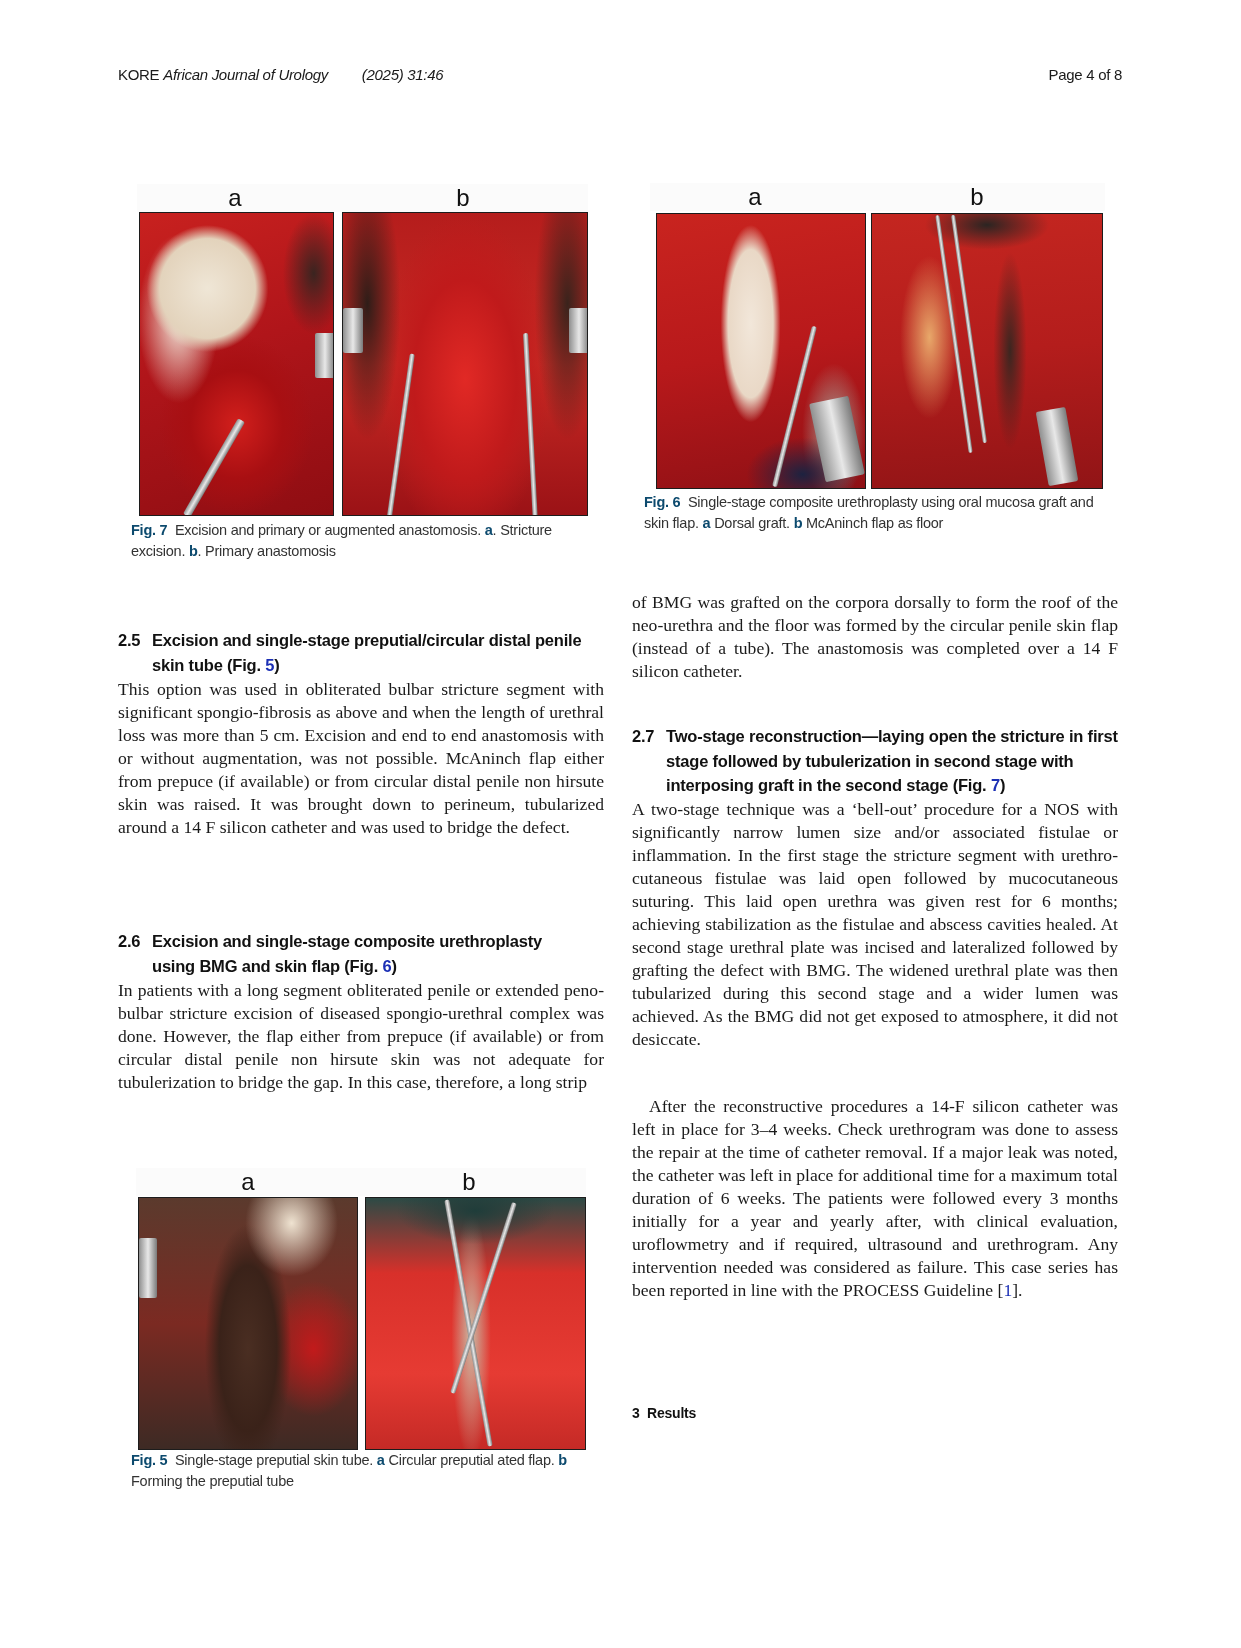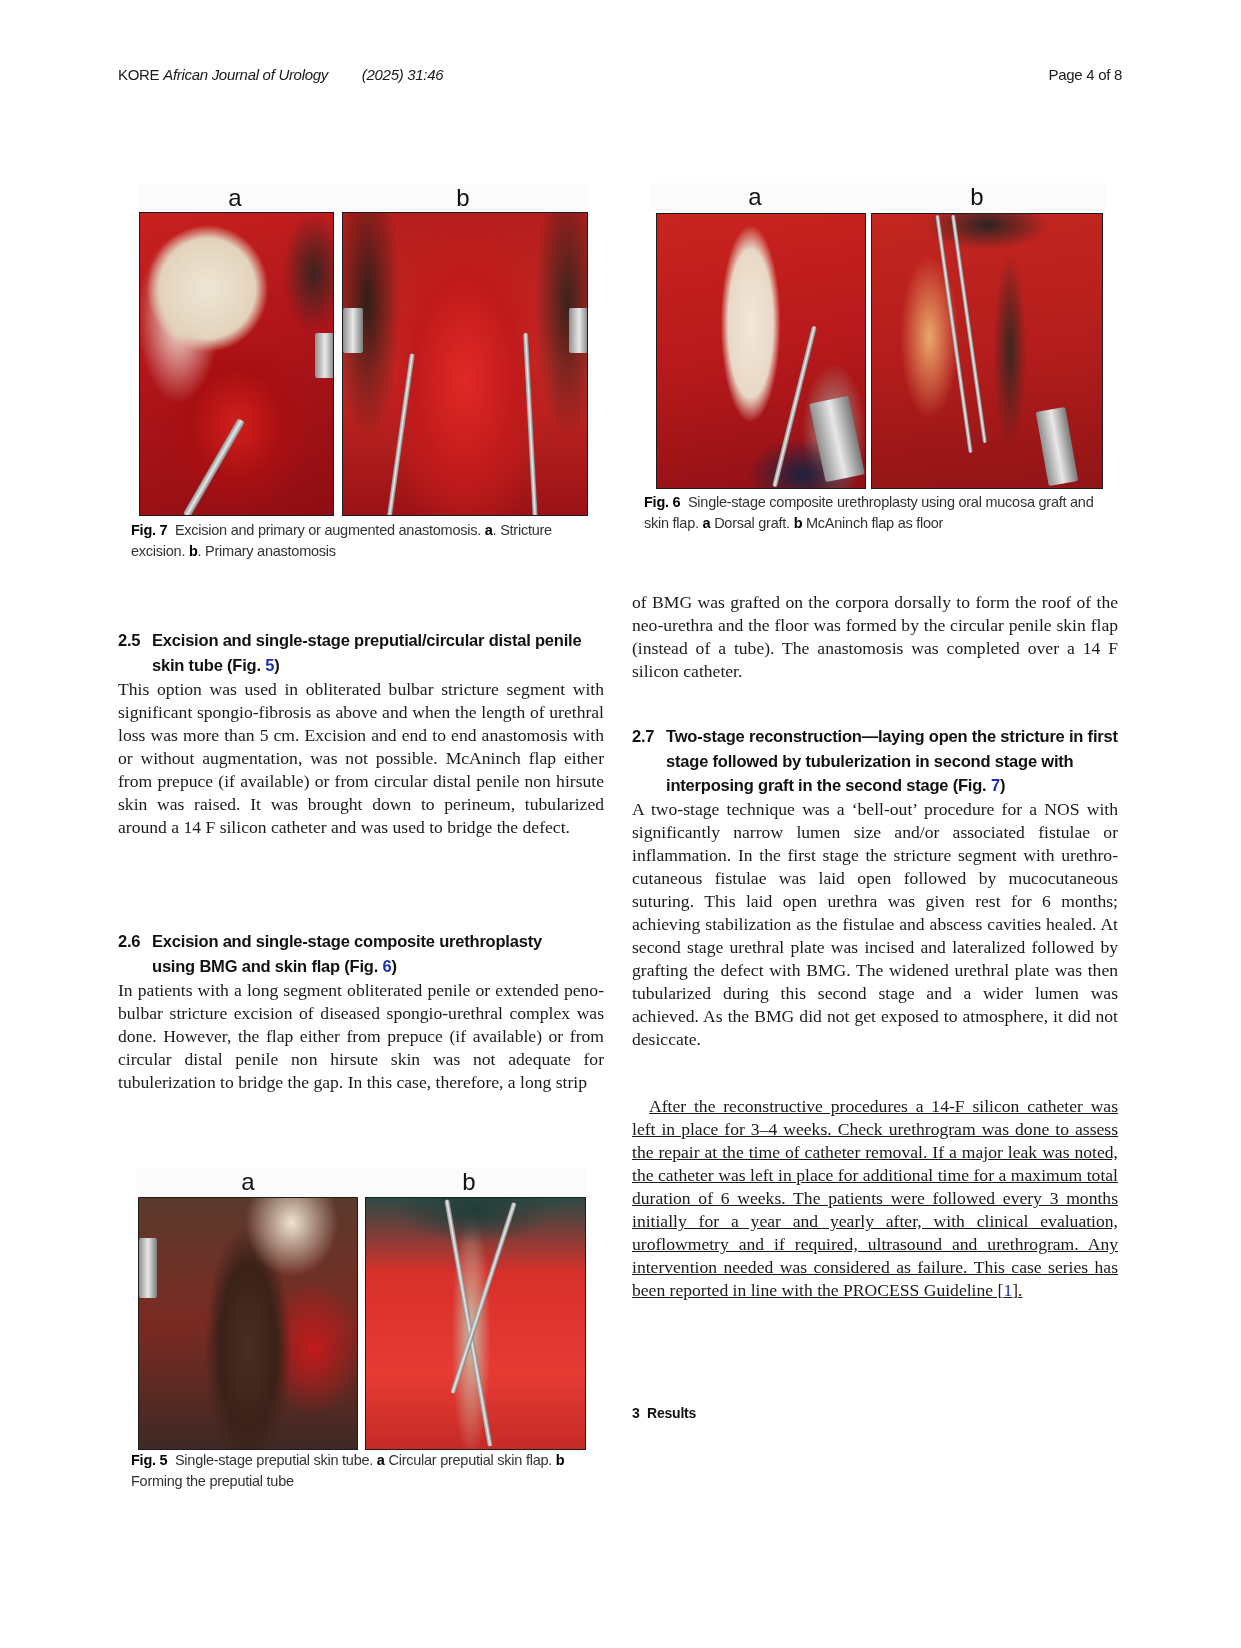--- a/index.html
+++ b/index.html
@@ -46,21 +46,21 @@
       radial-gradient(ellipse 25% 30% at 80% 60%, #c21a1b 0%, rgba(0,0,0,0) 90%),
       linear-gradient(180deg, #5b3a2d 0%, #7b2a22 50%, #3d2a24 100%); }
   .ph-5b { background:
       radial-gradient(ellipse 40% 15% at 50% 5%, #1f3d3a 0%, rgba(0,0,0,0) 90%),
       radial-gradient(ellipse 10% 55% at 48% 55%, #c8bba6 0%, rgba(0,0,0,0) 90%),
       linear-gradient(180deg, #2c4a45 0%, #d8302a 30%, #e63b33 70%, #c52a26 100%); }
 
   .instrument { position: absolute; background: linear-gradient(90deg, #8f8f8f, #e8e8e8, #7a7a7a); border-radius: 2px; }
 
   .fig-caption { position: absolute; font-size: 14.5px; line-height: 20.5px; color: #333; letter-spacing: -0.25px; }
-  .fig-caption b { color: #000000; }
+  .fig-caption b { color: #0c4a6e; }
 
   
   .col { position: absolute; width: 466px; }
   .col-left { left: 118px; }
   .col-right { left: 632px; }
   .heading { font-weight: bold; font-size: 16.5px; line-height: 24.5px; color: #111; letter-spacing: -0.2px; position: absolute; }
   .heading .num { position: absolute; left: 0; }
   .heading .txt { display: block; padding-left: 34px; }
   .heading .ref { color: #1b2fb5; }
   .para { position: absolute; font-size: 17.6px; line-height: 23px; text-align: justify; hyphens: manual; color: #1a1a1a; }
@@ -149,34 +149,34 @@
   </div>
   <div class="photo ph-5b" style="left:229px; top:29px; width:221px; height:253px;">
     <div class="instrument" style="left:100px; top:0; width:5px; height:250px; transform:rotate(-10deg);"></div>
     <div class="instrument" style="left:115px; top:0; width:5px; height:200px; transform:rotate(18deg);"></div>
   </div>
 </div>
 <div class="fig-caption sans" style="left:131px; top:1450px; width:465px;">
   <b>Fig. 5</b>&nbsp;
   <span>Single-stage preputial skin tube.</span>
   <b>a</b>
-  <span>Circular preputial skin flap.</span>
+  <span>Circular preputial ated flap.</span>
   <b>b</b>
   <span>Forming the preputial tube</span>
 </div>
 
 <div class="col col-right" style="top:0; height:1648px;">
   <div class="para serif" style="top:591px; width:486px;">of BMG was grafted on the corpora dorsally to form the roof of the neo-urethra and the floor was formed by the circular penile skin flap (instead of a tube). The anasto­mosis was completed over a 14 F silicon catheter.</div>
 
   <div class="heading sans" style="top:724px; width:486px;">
     <span class="num">2.7</span>
     <span class="txt"><span>Two-stage reconstruction—laying open the stricture in first stage followed by tubulerization in second stage with interposing graft in the second stage (Fig.</span> <span class="ref">7</span><span>)</span></span>
   </div>
   <div class="para serif" style="top:798px; width:486px;">A two-stage technique was a ‘bell-out’ procedure for a NOS with significantly narrow lumen size and/or associ­ated fistulae or inflammation. In the first stage the stric­ture segment with urethro-cutaneous fistulae was laid open followed by mucocutaneous suturing. This laid open urethra was given rest for 6 months; achieving sta­bilization as the fistulae and abscess cavities healed. At second stage urethral plate was incised and lateralized followed by grafting the defect with BMG. The widened urethral plate was then tubularized during this second stage and a wider lumen was achieved. As the BMG did not get exposed to atmosphere, it did not desiccate.</div>
-  <div class="para serif indent" style="top:1095px; width:486px;text-decoration:underline;">
+  <div class="para serif indent" style="top:1095px; width:486px;">
     <span>After the reconstructive procedures a 14-F silicon catheter was left in place for 3–4 weeks. Check urethro­gram was done to assess the repair at the time of catheter removal. If a major leak was noted, the catheter was left in place for additional time for a maximum total duration of 6 weeks. The patients were followed every 3 months initially for a year and yearly after, with clinical evalua­tion, uroflowmetry and if required, ultrasound and ure­throgram. Any intervention needed was considered as failure. This case series has been reported in line with the PROCESS Guideline [</span><span class="ref">1</span><span>].</span>
   </div>
 
   <div class="heading sans h3" style="top:1401px; width:486px;">
     <span>3</span>&nbsp;
     <span>Results</span>
   </div>
 </div>
 
 </body></html>

